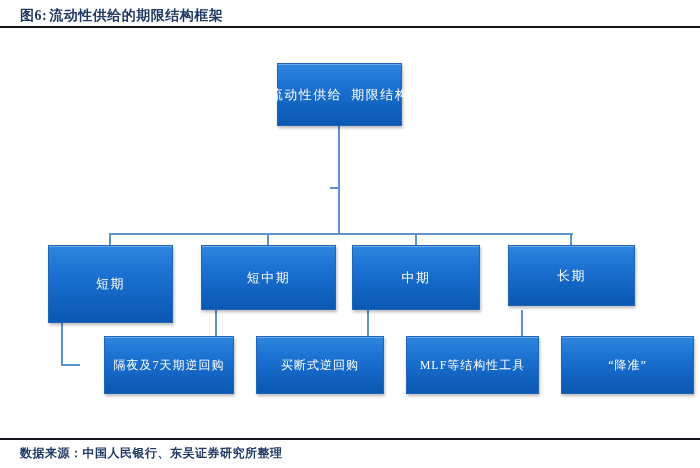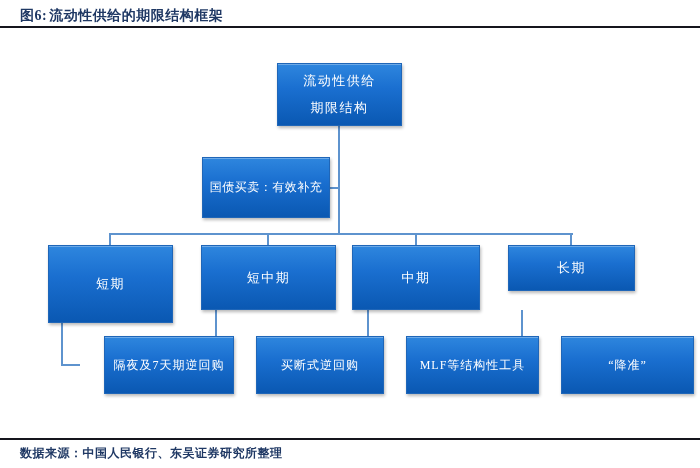--- a/index.html
+++ b/index.html
@@ -25,21 +25,21 @@
   .box{
     position:absolute;
     background:linear-gradient(180deg,#2E86DE 0%,#1A6FD0 40%,#0A58B2 100%);
     border:1px solid #1F66B8;
     box-shadow:inset 0 1px 0 rgba(255,255,255,0.30), 1px 2px 3px rgba(0,0,0,0.28);
     color:#ffffff;
     display:flex;align-items:center;justify-content:center;text-align:center;
     box-sizing:border-box;
     font-size:13px;letter-spacing:1.5px;white-space:nowrap;
   }
-  .box.root{flex-direction:column;gap:9px;}
+  .box.root{flex-direction:row;gap:9px;}
   .box.tool{font-size:12px;letter-spacing:1px;margin-left:24px;}
 </style>
 </head>
 <body>
 
 <div class="canvas">
 
   <div class="fig-title">
     <span class="fig-label">图6:</span><span>流动性供给的期限结构框架</span>
   </div>
@@ -61,26 +61,25 @@
   <div class="conn v" style="left:367px;top:310px;height:56px"></div>
   <div class="conn h" style="left:367px;top:364px;width:15px"></div>
   <div class="conn v" style="left:521px;top:310px;height:56px"></div>
   <div class="conn h" style="left:521px;top:364px;width:16px"></div>
 
   <div class="box root" style="left:277px;top:63px;width:125px;height:63px">
     <span>流动性供给</span>
     <span>期限结构</span>
   </div>
 
-  <div class="box" style="left:202px;top:157px;width:128px;height:61px;font-size:12px;letter-spacing:0.5px">国债买卖：有效补充</div>
 
   <div class="box" style="left:48px;top:245px;width:125px;height:78px">短期</div>
   <div class="box" style="left:201px;top:245px;width:135px;height:65px">短中期</div>
   <div class="box" style="left:352px;top:245px;width:128px;height:65px">中期</div>
-  <div class="box" style="left:508px;top:245px;width:127px;height:46px">长期</div>
+  <div class="box" style="left:508px;top:245px;width:127px;height:61px">长期</div>
 
   <div class="box tool" style="left:80px;top:336px;width:130px;height:58px">隔夜及7天期逆回购</div>
   <div class="box tool" style="left:232px;top:336px;width:128px;height:58px">买断式逆回购</div>
   <div class="box tool" style="left:382px;top:336px;width:133px;height:58px">MLF等结构性工具</div>
   <div class="box tool" style="left:537px;top:336px;width:133px;height:58px">“降准”</div>
 
   <div class="rule rule-bottom"></div>
   <div class="footer-source">数据来源：中国人民银行、东吴证券研究所整理</div>
 
 </div>

